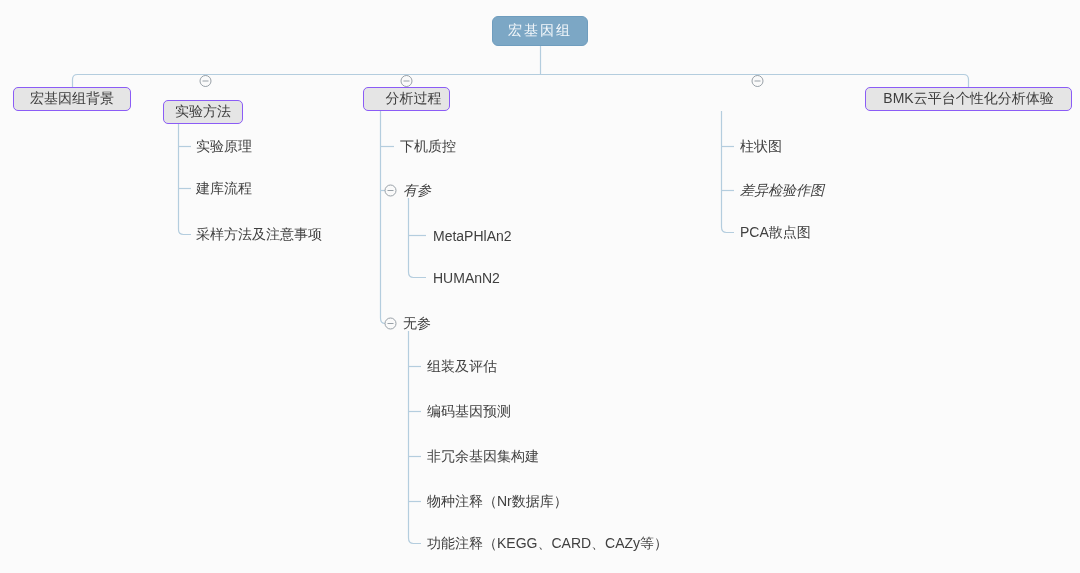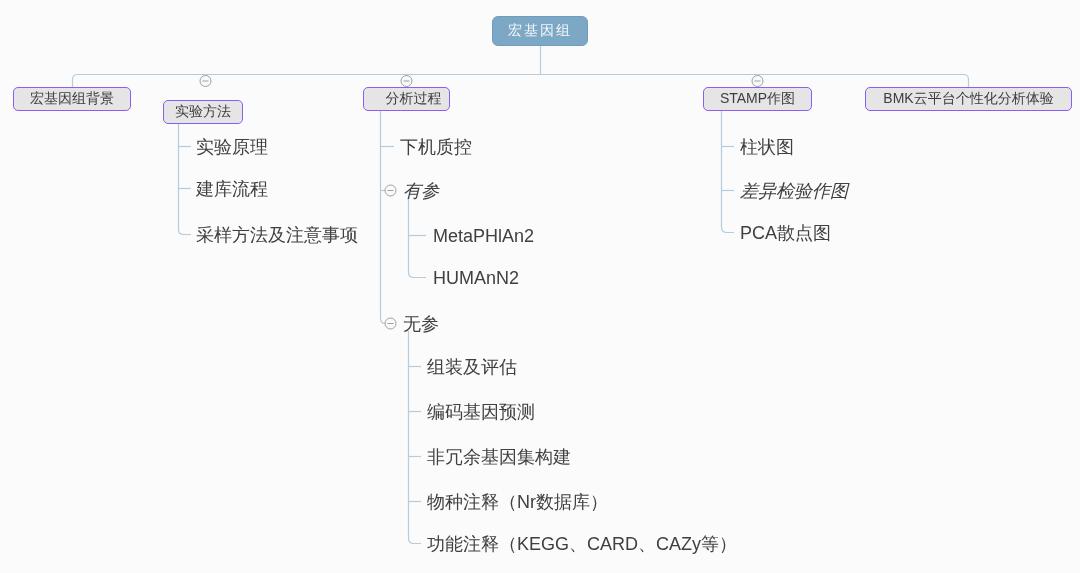--- a/index.html
+++ b/index.html
@@ -31,21 +31,21 @@
     background:#7ca7c5;
     border:1px solid #6f9dbe;
     border-radius:6px;
     color:#f4f8fb;
     letter-spacing:2px;
     font-size:14px;
   }
   .topic{
     position:absolute;
     transform:translateY(-50%);
-    font-size:18px;color:#404040;
+    font-size:14px;color:#404040;
     white-space:nowrap;
     cursor:default;
   }
 </style>
 </head>
 <body>
 
 <div class="canvas">
 
   <svg class="wires" viewBox="0 0 1080 573" xmlns="http://www.w3.org/2000/svg">
@@ -103,21 +103,20 @@
           <line x1="387.5" y1="323.5" x2="393.5" y2="323.5"></line>
       </g>
     </g>
   </svg>
 
   <div class="node root" style="left:492px;top:16px;width:96px;height:30px;">宏基因组</div>
 
   <div class="node" style="left:13px;top:87px;width:118px;height:24px;">宏基因组背景</div>
   <div class="node" style="left:163px;top:100px;width:80px;height:24px;">实验方法</div>
   <div class="node" style="left:363px;top:87px;width:87px;height:24px;padding-left:14px;">分析过程</div>
-  <div class="node" style="left:703px;top:87px;width:109px;height:24px;">STAMP作图</div>
   <div class="node" style="left:865px;top:87px;width:207px;height:24px;">BMK云平台个性化分析体验</div>
 
   <div class="topic" style="left:196px;top:146.5px;">实验原理</div>
   <div class="topic" style="left:196px;top:188.5px;text-align:right;">建库流程</div>
   <div class="topic" style="left:196px;top:234.5px;">采样方法及注意事项</div>
 
   <div class="topic" style="left:400px;top:146.5px;">下机质控</div>
   <div class="topic" style="left:403px;top:190.5px;font-style:italic;">有参</div>
   <div class="topic" style="left:433px;top:235.5px;">MetaPHlAn2</div>
   <div class="topic" style="left:433px;top:277.5px;">HUMAnN2</div>

